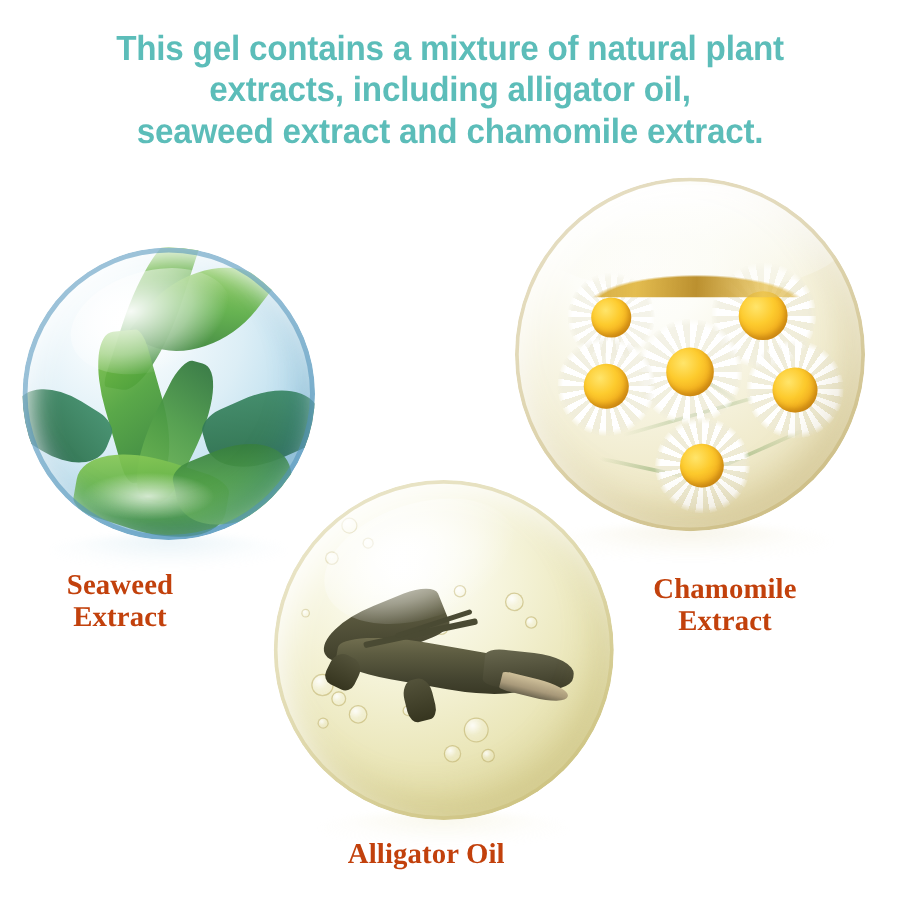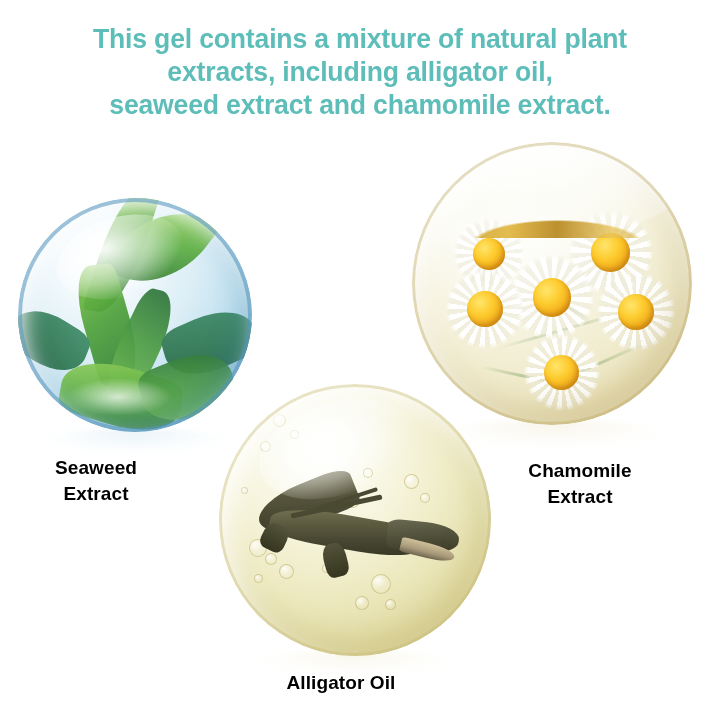--- a/index.html
+++ b/index.html
@@ -270,24 +270,24 @@
     position: absolute;
     border-radius: 50%;
     filter: blur(2.5px);
     opacity: 0.35;
   }
 
   
   .label {
     position: absolute;
     text-align: center;
-    color: #000000;
-    font-family: Liberation Sans, sans-serif;
+    color: #c2410c;
+    font-family: Liberation Serif, serif;
     font-weight: bold;
-    font-size: 19px;
+    font-size: 23px;
     line-height: 26px;
     white-space: pre-line;
     letter-spacing: 0.1px;
   }
   #label-seaweed { left: 0px; top: 455px; width: 192px; }
   #label-chamomile { left: 480px; top: 458px; width: 200px; }
   #label-alligator { left: 201px; top: 670px; width: 280px; }
 </style>
 </head>
 <body>

